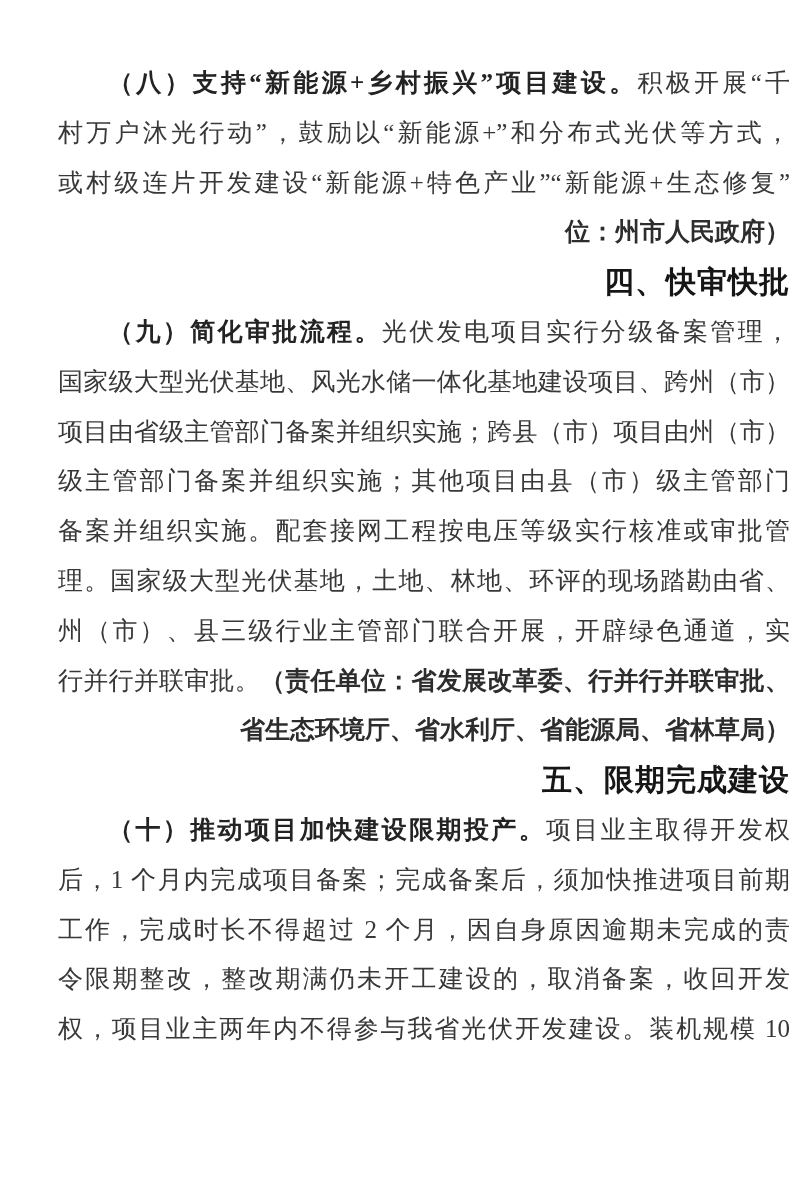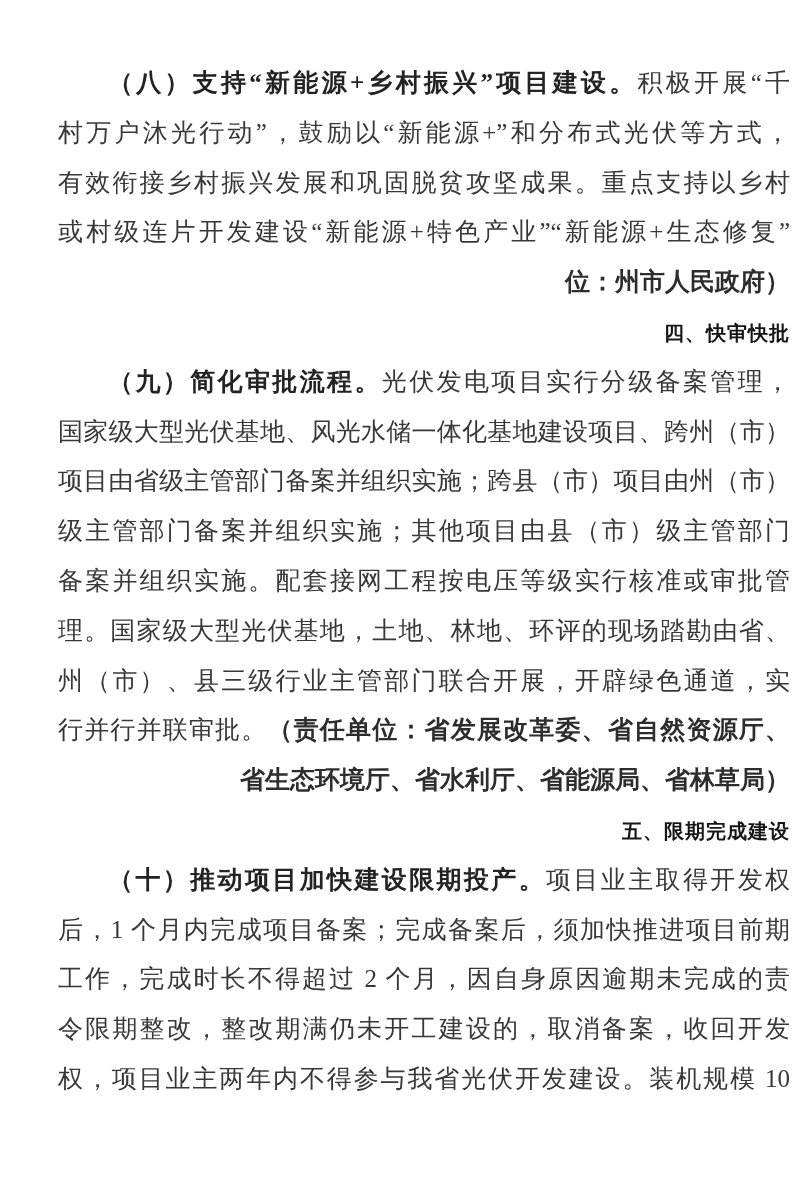--- a/index.html
+++ b/index.html
@@ -50,44 +50,43 @@
   .s-unit {
     font-weight: 600;
     color: #2d2d2d;
   }
   .doc-line.h {
     height: 49.8px;
   }
   .s-heading {
     font-family: "Liberation Sans", "DejaVu Sans", sans-serif;
     font-weight: 700;
-    font-size: 20px;
+    font-size: 30px;
     color: #161616;
     letter-spacing: 1px;
   }
 </style>
 </head>
 <body>
 
 <div class="page">
   <div id="doc-body">
       <div class="doc-line j ind"><span class="s-lead">（八）支持“新能源+乡村振兴”项目建设。</span><span class="s-body">积极开展“千</span></div>
       <div class="doc-line j"><span class="s-body">村万户沐光行动”，鼓励以“新能源+”和分布式光伏等方式，</span></div>
-      <div class="doc-line j"><span class="s-body">有效衔接乡村振兴发展和巩固脱贫攻坚成果。重点支持以乡村</span></div>
       <div class="doc-line j"><span class="s-body">或村级连片开发建设“新能源+特色产业”“新能源+生态修复”</span></div>
       <div class="doc-line"><span class="s-unit">位：州市人民政府）</span></div>
       <div class="doc-line ind h"><span class="s-heading">四、快审快批</span></div>
       <div class="doc-line j ind"><span class="s-lead">（九）简化审批流程。</span><span class="s-body">光伏发电项目实行分级备案管理，</span></div>
       <div class="doc-line j"><span class="s-body">国家级大型光伏基地、风光水储一体化基地建设项目、跨州（市）</span></div>
       <div class="doc-line j"><span class="s-body">项目由省级主管部门备案并组织实施；跨县（市）项目由州（市）</span></div>
       <div class="doc-line j"><span class="s-body">级主管部门备案并组织实施；其他项目由县（市）级主管部门</span></div>
       <div class="doc-line j"><span class="s-body">备案并组织实施。配套接网工程按电压等级实行核准或审批管</span></div>
       <div class="doc-line j"><span class="s-body">理。国家级大型光伏基地，土地、林地、环评的现场踏勘由省、</span></div>
       <div class="doc-line j"><span class="s-body">州（市）、县三级行业主管部门联合开展，开辟绿色通道，实</span></div>
-      <div class="doc-line j"><span class="s-body">行并行并联审批。</span><span class="s-unit">（责任单位：省发展改革委、省自然资源厅、</span></div>
+      <div class="doc-line j"><span class="s-body">行并行并联审批。</span><span class="s-unit">（责任单位：省发展改革委、行并行并联审批、</span></div>
       <div class="doc-line"><span class="s-unit">省生态环境厅、省水利厅、省能源局、省林草局）</span></div>
       <div class="doc-line ind h"><span class="s-heading">五、限期完成建设</span></div>
       <div class="doc-line j ind"><span class="s-lead">（十）推动项目加快建设限期投产。</span><span class="s-body">项目业主取得开发权</span></div>
       <div class="doc-line j"><span class="s-body">后，1 个月内完成项目备案；完成备案后，须加快推进项目前期</span></div>
       <div class="doc-line j"><span class="s-body">工作，完成时长不得超过 2 个月，因自身原因逾期未完成的责</span></div>
       <div class="doc-line j"><span class="s-body">令限期整改，整改期满仍未开工建设的，取消备案，收回开发</span></div>
       <div class="doc-line j"><span class="s-body">权，项目业主两年内不得参与我省光伏开发建设。装机规模 10</span></div>
     </div>
 </div>
 

